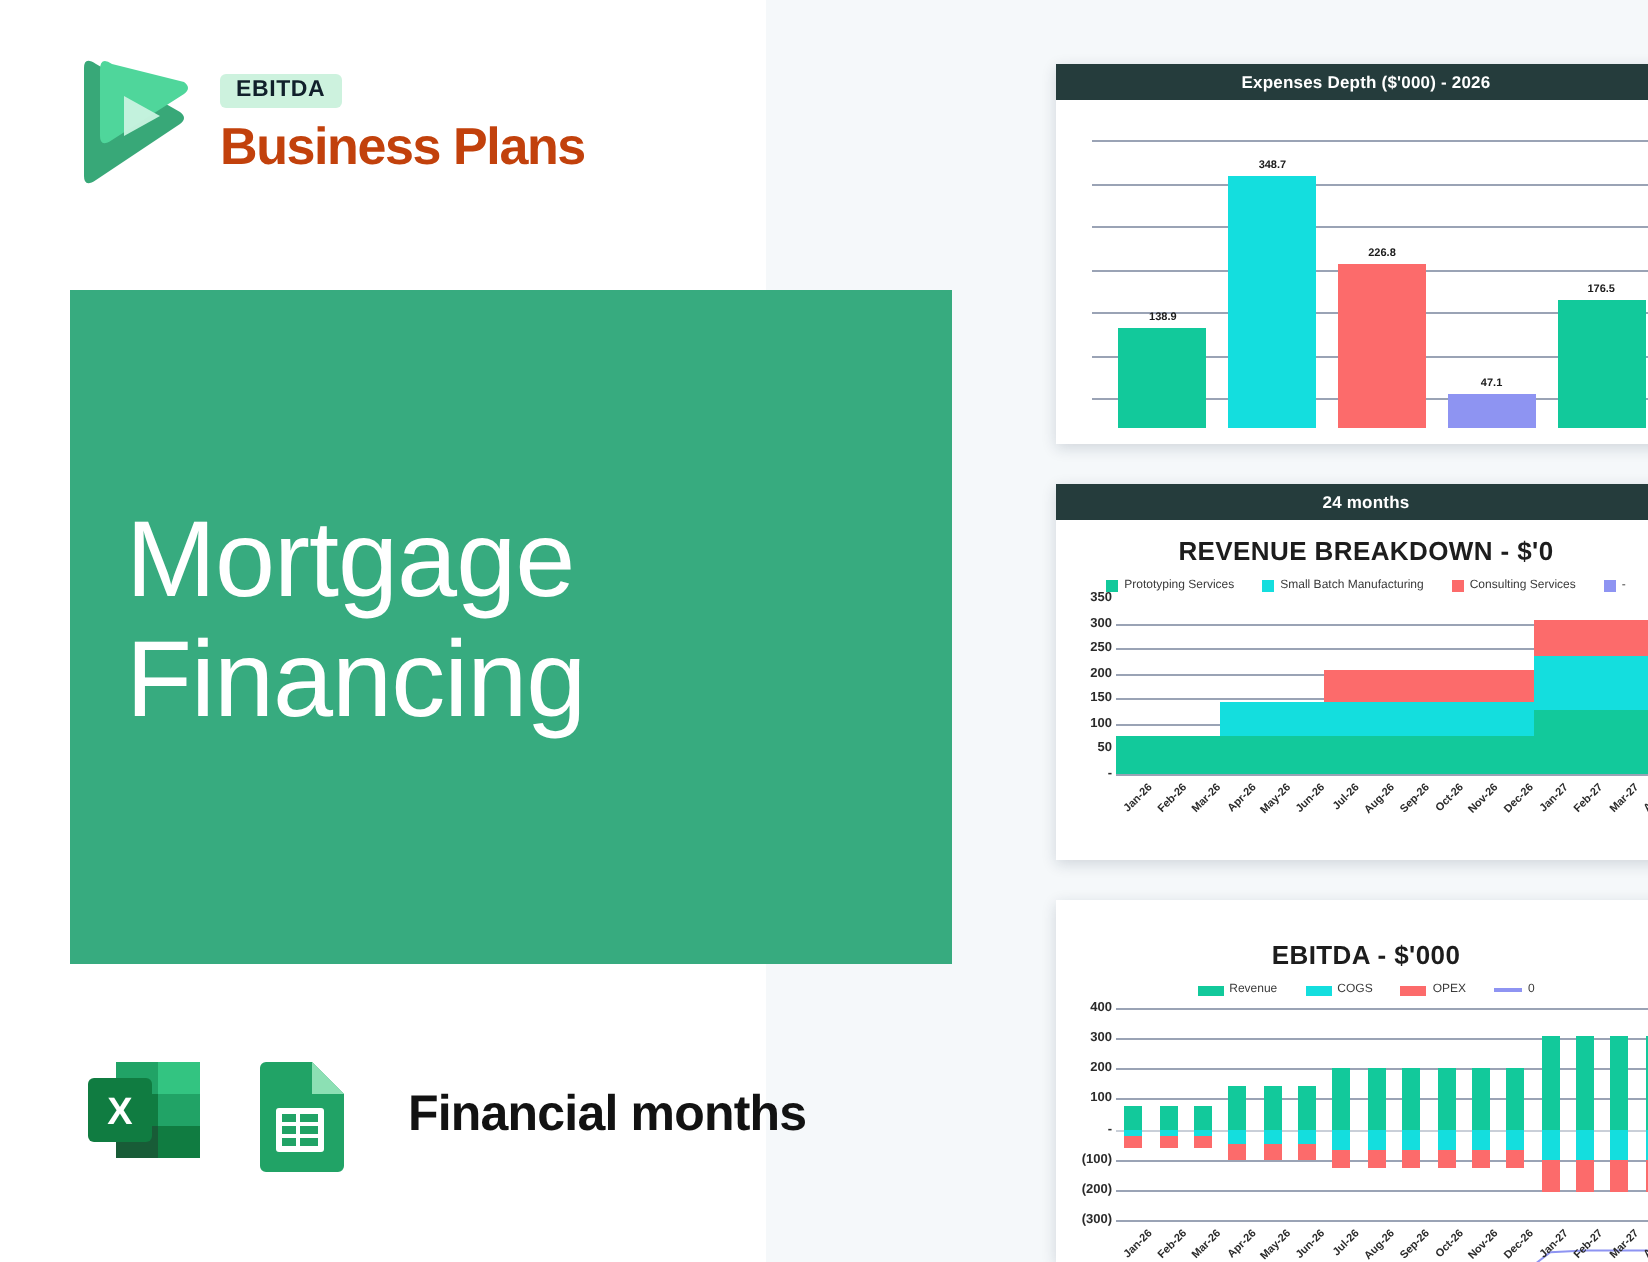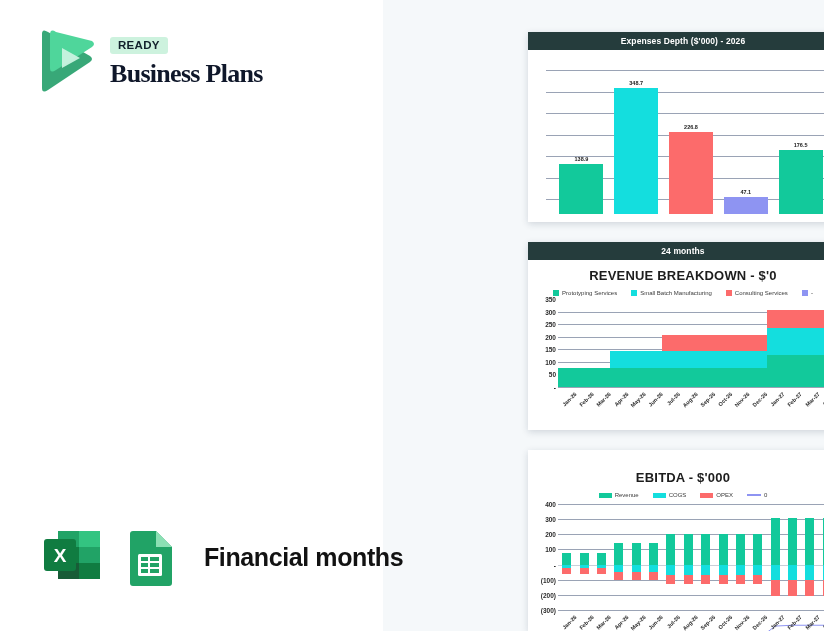--- a/index.html
+++ b/index.html
@@ -30,25 +30,24 @@
     font-weight: bold;
     letter-spacing: .3px;
     padding: 3px 8px 3px 8px;
     border-radius: 3px;
     line-height: 1;
   }
   .brand-title {
     margin-top: 6px;
     font-size: 26px;
     font-weight: bold;
-    color: #0f172a;
+    color: #c2410c;
     letter-spacing: -.7px;
     line-height: 1.05;
     white-space: nowrap;
-    font-family: Liberation Serif, serif;
   }
 
   
   .hero {
     position: absolute; left: 35px; top: 145px; width: 441px; height: 337px;
     background: #37ab7f;
   }
   .hero-title {
     position: absolute; left: 28px; top: 105px;
     color: #ffffff;
@@ -166,25 +165,29 @@
 
   <div class="brand">
     <div class="logo-mark">
       <svg width="62" height="66" viewBox="0 0 62 66">
         <path d="M8 6 L8 60 Q8 66 14 62 L56 34 Q60 31 56 28 L14 4 Q8 0 8 6 Z" fill="#38a878"></path>
         <path d="M22 4 Q16 0 16 7 L16 40 Q16 46 22 42 L58 19 Q62 16 58 13 Z" fill="#4fd69b"></path>
         <path d="M28 20 L28 40 L46 30 Z" fill="#c9f3e0" opacity="0.95"></path>
       </svg>
     </div>
     <div class="brand-text">
-      <span class="ready-badge">READY</span>
+      <span class="ready-badge">EBITDA</span>
       <div class="brand-title">Business Plans</div>
     </div>
   </div>
 
+  <div class="hero">
+    <div class="hero-title">Mortgage
+Financing</div>
+  </div>
 
   <div class="footer">
     <div class="file-icon">
       <svg width="72" height="72" viewBox="0 0 72 72">
         <rect x="22" y="10" width="42" height="16" fill="#21a366"></rect>
         <rect x="22" y="26" width="42" height="16" fill="#107c41"></rect>
         <rect x="22" y="42" width="42" height="16" fill="#185c37"></rect>
         <rect x="22" y="10" width="21" height="48" fill="#33c481" opacity="0"></rect>
         <rect x="43" y="10" width="21" height="16" fill="#33c481"></rect>
         <rect x="43" y="26" width="21" height="16" fill="#21a366"></rect>

